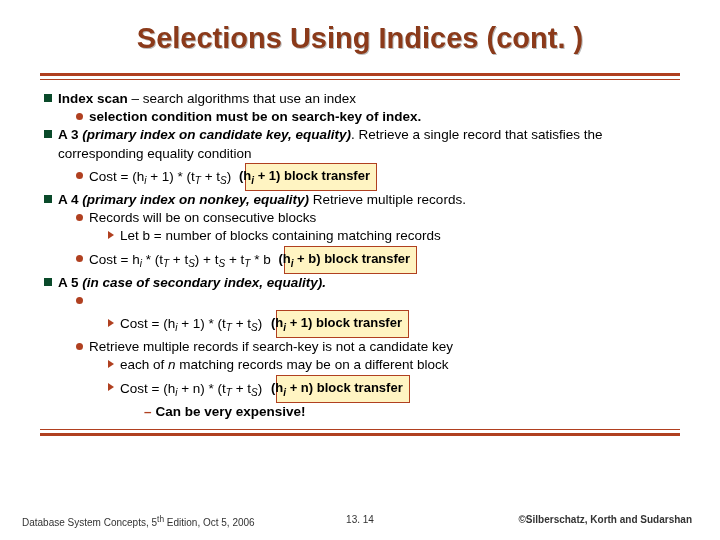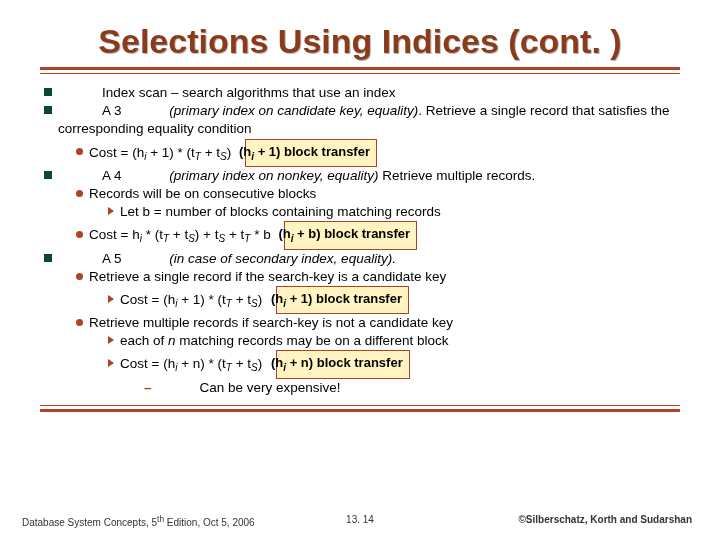--- a/index.html
+++ b/index.html
@@ -8,26 +8,26 @@
     width: 720px;
     height: 540px;
     background: #fff;
     font-family: Arial, Helvetica, sans-serif;
     color: #000;
     position: relative;
     box-sizing: border-box;
   }
   .title {
     text-align: center;
-    font-size: 34px;
+    font-size: 29px;
     font-weight: bold;
     color: #8b3a1a;
     text-shadow: 1px 1px 0 #bbb;
     padding-top: 22px;
-    padding-bottom: 6px;
+    padding-bottom: 18px;
   }
   .topbar {
     width: 640px;
     margin: 0 auto;
     border-top: 3px solid #b04020;
     border-bottom: 1px solid #b04020;
     height: 3px;
   }
   .content {
     width: 660px;
@@ -64,21 +64,21 @@
   }
   .dash {
     color: #b04020;
     font-weight: bold;
     margin: 0 4px;
   }
   .l1 { margin-left: 14px; text-indent: -14px; padding-left: 14px; }
   .l2 { margin-left: 46px; text-indent: -13px; padding-left: 13px; }
   .l3 { margin-left: 78px; text-indent: -12px; padding-left: 12px; }
   .l4 { margin-left: 110px; }
-  b { font-weight: normal; margin-left: 44px; }
+  b { font-weight: bold; }
   .badge {
     display: inline-block;
     border: 1.5px solid #b04020;
     background: #fff4c2;
     padding: 3px 6px;
     font-weight: bold;
     font-size: 13px;
     vertical-align: middle;
     margin-left: 10px;
   }
@@ -107,20 +107,23 @@
 <body>
 
 <div class="title">Selections Using Indices (cont. )</div>
 <div class="topbar"></div>
 
 <div class="content">
 
   <div class="l1">
     <span class="sq"></span><b>Index scan</b><span> – search algorithms that use an index</span>
   </div>
+  <div class="l2">
+    <span class="dot"></span><b>selection condition must be on search-key of index.</b>
+  </div>
 
   <div class="l1">
     <span class="sq"></span><b>A 3</b><b class="it"> (primary index on candidate key, equality)</b><span>. Retrieve a single record that satisfies the corresponding equality condition</span>
   </div>
   <div class="l2">
     <span class="dot"></span><span>Cost = (h</span><span class="sub">i</span><span> + 1) * (t</span><span class="sub">T</span><span> + t</span><span class="sub">S</span><span>)</span>
     <span class="badge"><span>(h</span><span class="sub">i</span><span> + 1)  block transfer</span></span>
   </div>
 
   <div class="l1">
@@ -134,21 +137,21 @@
   </div>
   <div class="l2">
     <span class="dot"></span><span>Cost = h</span><span class="sub">i</span><span> * (t</span><span class="sub">T</span><span> + t</span><span class="sub">S</span><span>) + t</span><span class="sub">S</span><span> + t</span><span class="sub">T</span><span> * b</span>
     <span class="badge"><span>(h</span><span class="sub">i</span><span> + b)  block transfer</span></span>
   </div>
 
   <div class="l1">
     <span class="sq"></span><b>A 5</b><b class="it"> (in case of secondary index, equality).</b>
   </div>
   <div class="l2">
-    <span class="dot"></span><span>Retrieve a single record if the search-key is a candidate key</span>
+    <span class="dot"></span>
   </div>
   <div class="l3">
     <span class="tri"></span><span>Cost = (h</span><span class="sub">i</span><span> + 1) * (t</span><span class="sub">T</span><span> + t</span><span class="sub">S</span><span>)</span>
     <span class="badge"><span>(h</span><span class="sub">i</span><span> + 1)  block transfer</span></span>
   </div>
   <div class="l2">
     <span class="dot"></span><span>Retrieve multiple records if search-key is not a candidate key</span>
   </div>
   <div class="l3">
     <span class="tri"></span><span>each of </span><span class="it">n</span><span> matching records may be on a different block</span>

